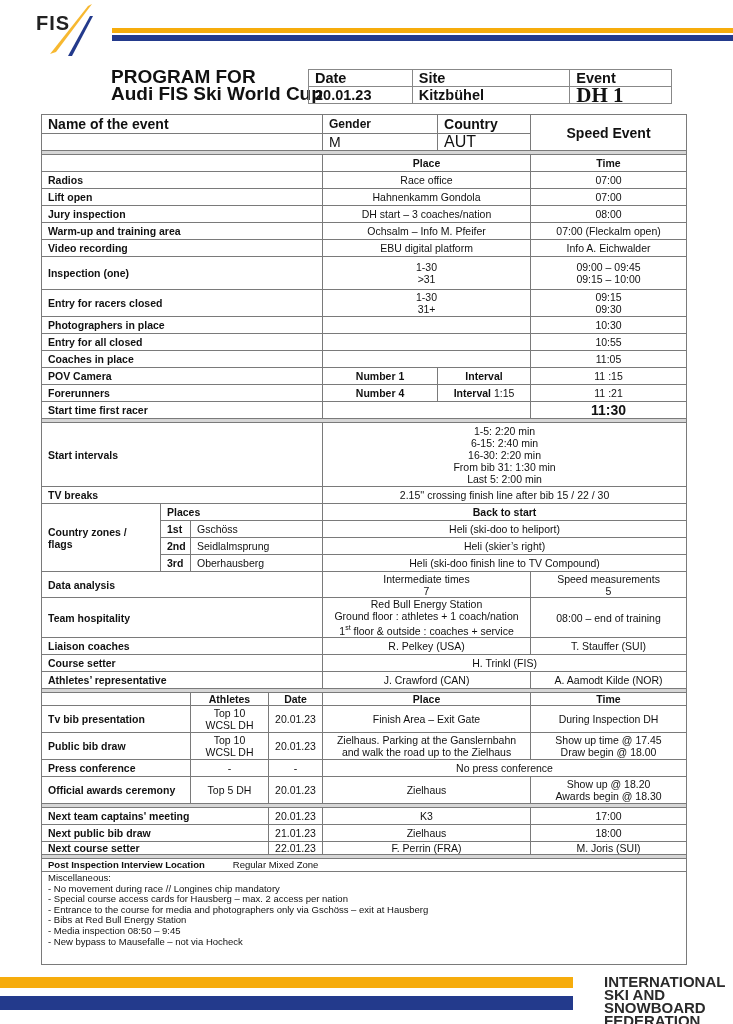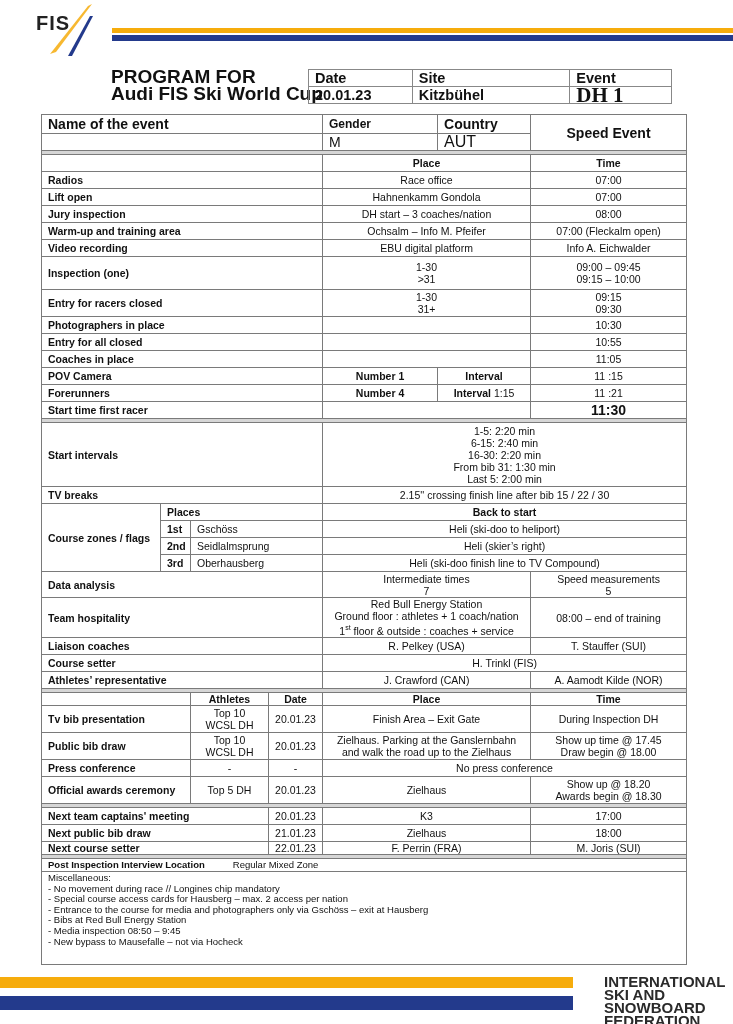--- a/index.html
+++ b/index.html
@@ -191,21 +191,21 @@
       <div>From bib 31: 1:30 min</div>
       <div>Last 5: 2:00 min</div>
     </td>
   </tr>
   <tr class="r18">
     <td colspan="4" class="b">TV breaks</td>
     <td colspan="3" class="c">2.15'' crossing finish line after bib 15 / 22 / 30</td>
   </tr>
 
   <tr class="r18">
-    <td rowspan="4" class="b">Course zones / flags</td>
+    <td rowspan="4" class="b">Country zones / flags</td>
     <td colspan="3" class="b">Places</td>
     <td colspan="3" class="c b">Back to start</td>
   </tr>
   <tr class="r18">
     <td class="b">1st</td>
     <td colspan="2">Gschöss</td>
     <td colspan="3" class="c">Heli (ski-doo to heliport)</td>
   </tr>
   <tr class="r18">
     <td class="b">2nd</td>

